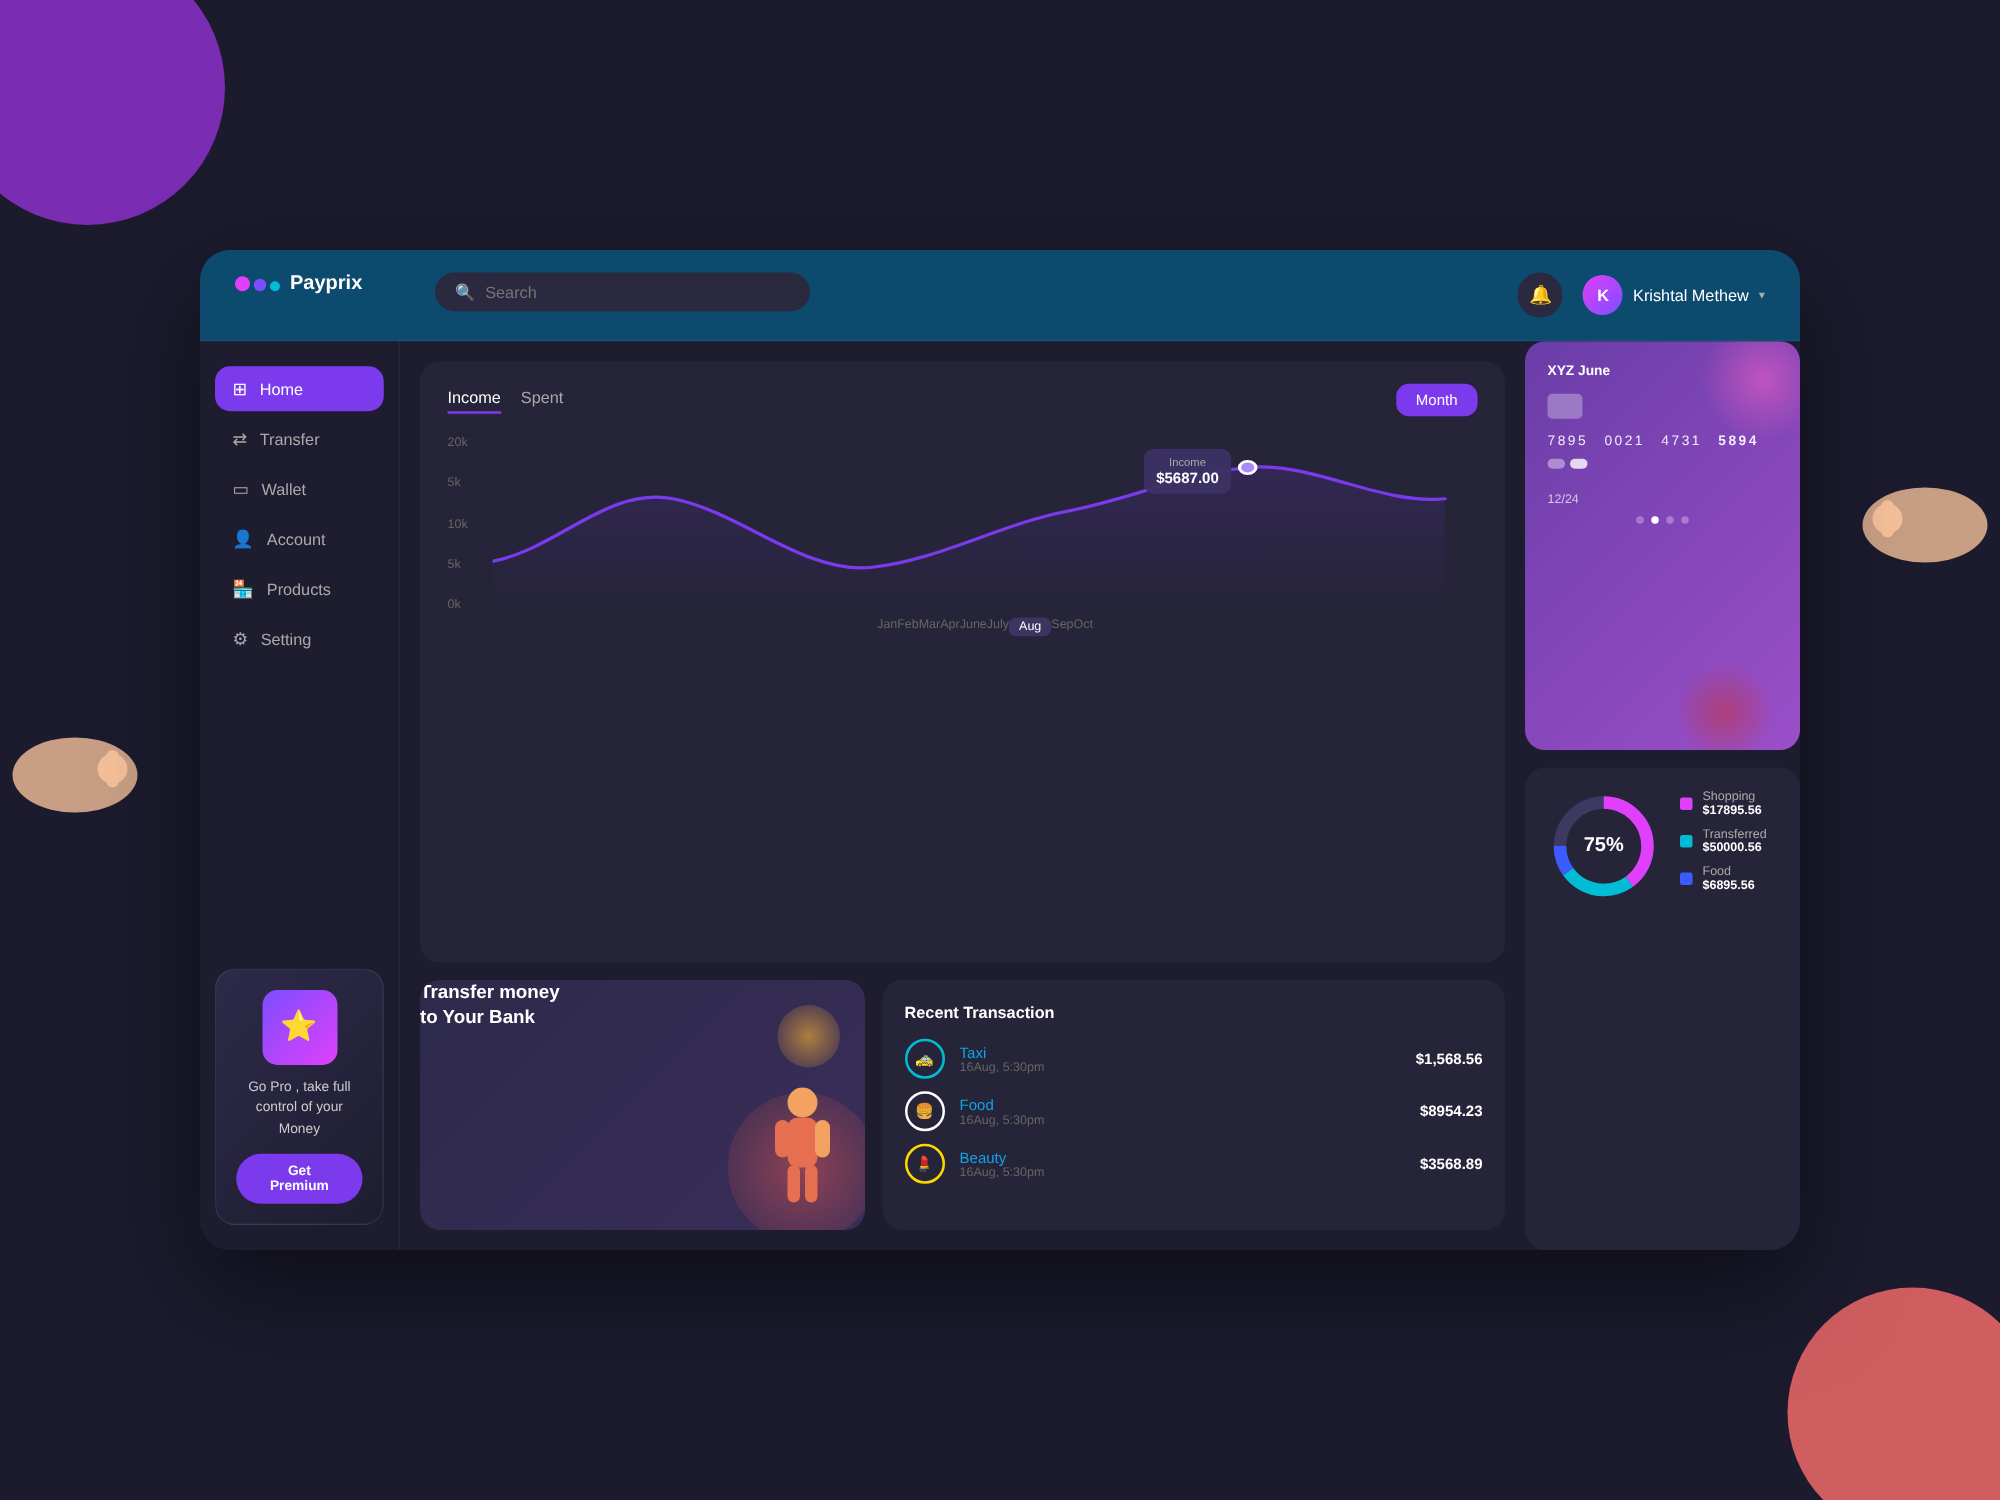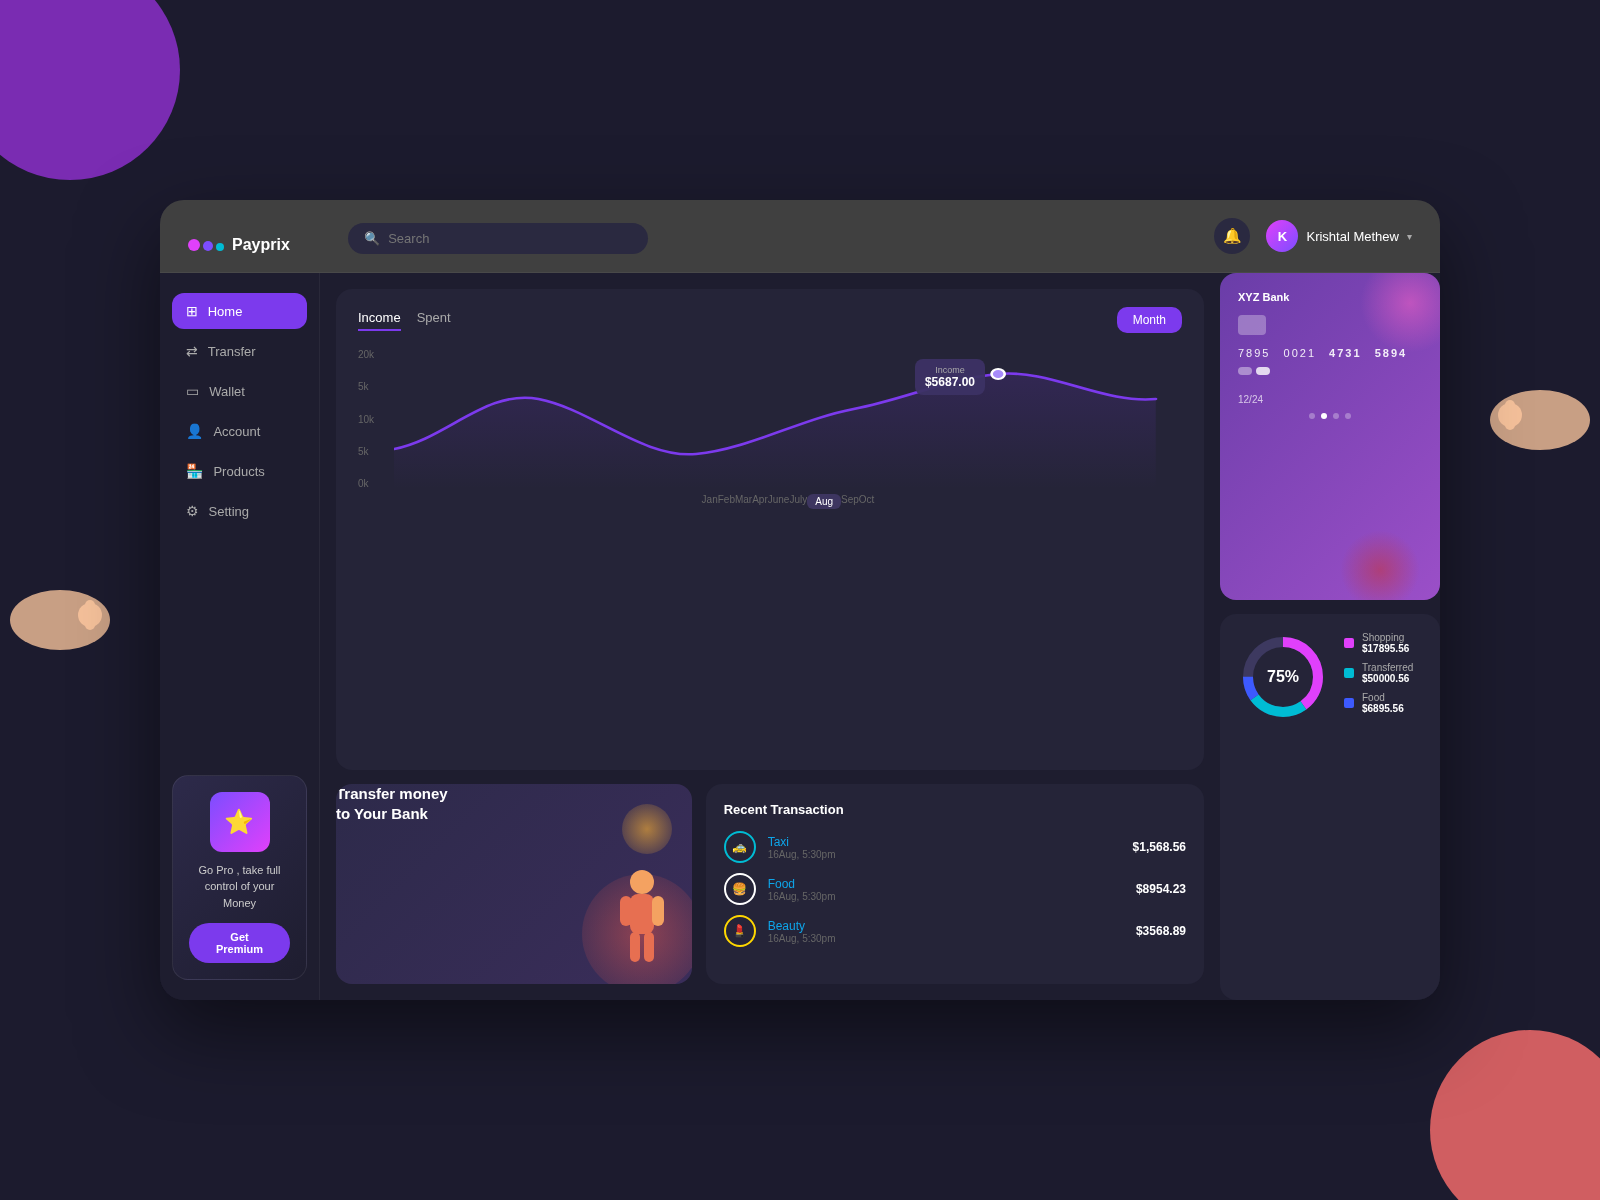--- a/index.html
+++ b/index.html
@@ -67,23 +67,23 @@
       display: flex;
       flex-direction: column;
       overflow: hidden;
       box-shadow: 0 30px 80px rgba(0,0,0,0.5);
       z-index: 2;
     }
 
     
     .topbar {
       display: flex;
-      align-items: flex-end;
+      align-items: flex-start;
       padding: 18px 28px;
-      background: #404040;
+      background: #0c4a6e;
       border-bottom: 1px solid rgba(255,255,255,0.05);
       gap: 20px;
     }
     .logo {
       display: flex;
       align-items: center;
       gap: 8px;
       min-width: 140px;
     }
     .logo-icon {
@@ -749,26 +749,26 @@
 
           </div>
         </div>
 
       </div>
     </div>
 
     <div class="right-panel">
 
       <div class="bank-card">
-        <div class="bank-name">XYZ Bank</div>
+        <div class="bank-name">XYZ June</div>
         <div class="card-chip"></div>
         <div class="card-number">
           <span>7895</span>
           <span style="margin-left:8px;">0021</span>
-          <span style="margin-left:8px;font-weight:bold;">4731</span>
+          <span style="margin-left:8px;">4731</span>
           <span style="margin-left:8px;font-weight:bold;">5894</span>
         </div>
         <div class="card-toggle">
           <div class="toggle-dot"></div>
           <div class="toggle-dot active"></div>
         </div>
         <div class="card-expiry">12/24</div>
         <div class="card-dots">
           <div class="card-dot"></div>
           <div class="card-dot active"></div>

